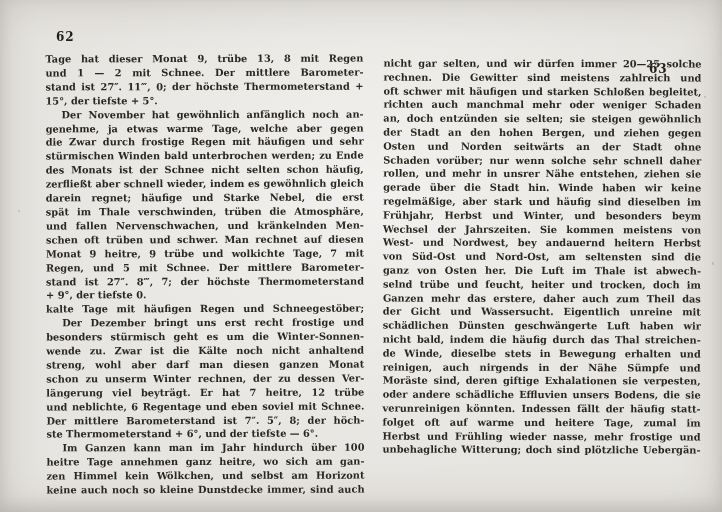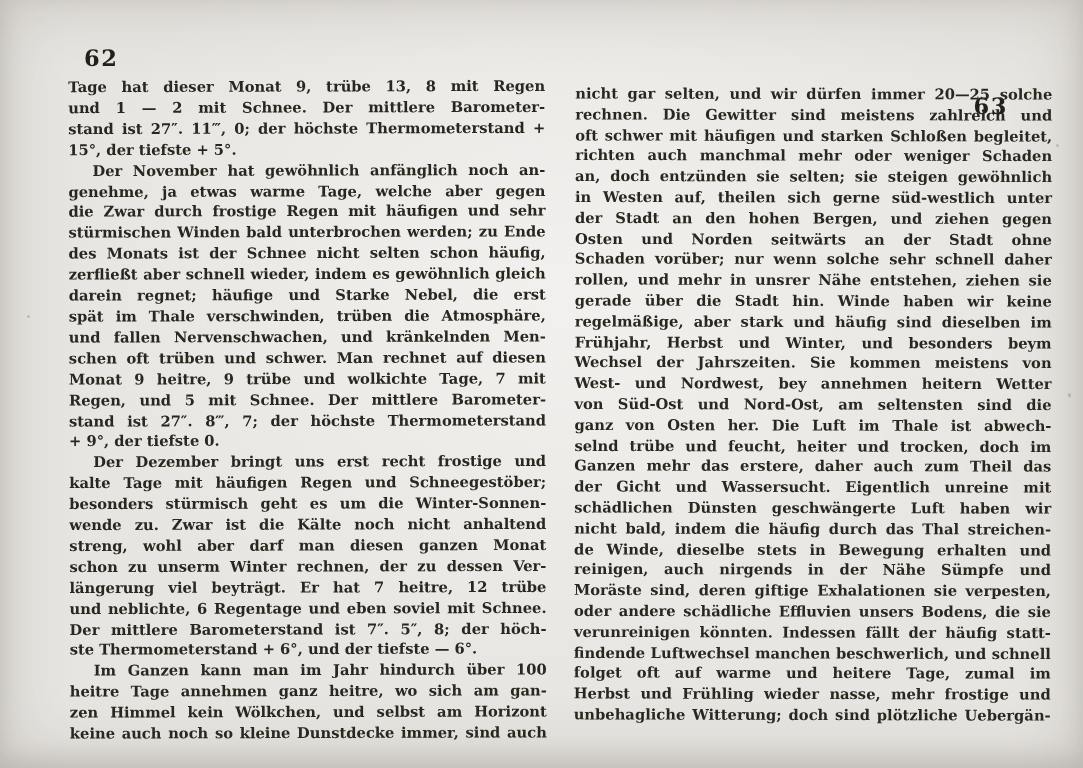--- a/index.html
+++ b/index.html
@@ -11,21 +11,21 @@
   .scan{
     position:relative;width:722px;height:512px;
     background:
       radial-gradient(ellipse at 52% 38%, rgba(255,255,255,0.45), rgba(255,255,255,0) 65%),
       #e7e5e1;
     box-shadow:inset 0 0 46px rgba(110,105,95,0.28), inset 0 -6px 14px rgba(100,95,85,0.18);
     color:#232019;
   }
   .pagenum{
     position:absolute;
-    font-size:15px;font-weight:bold;letter-spacing:1px;
+    font-size:12px;font-weight:bold;letter-spacing:1px;
   }
   .pagenum.left{left:56px;top:30px;}
   .pagenum.right{left:649px;top:62px;}
   .textblock{
     position:absolute;
     font-size:9.8px;font-weight:bold;
     color:#2a271f;
     text-rendering:optimizeLegibility;
   }
   .textblock.left{left:46px;top:52px;width:318px;line-height:13.9px;transform:rotate(-0.15deg);}
@@ -62,65 +62,63 @@
       <div class="line">des Monats ist der Schnee nicht selten schon häufig,</div>
       <div class="line">zerfließt aber schnell wieder, indem es gewöhnlich gleich</div>
       <div class="line">darein regnet; häufige und Starke Nebel, die erst</div>
       <div class="line">spät im Thale verschwinden, trüben die Atmosphäre,</div>
       <div class="line">und fallen Nervenschwachen, und kränkelnden Men-</div>
       <div class="line">schen oft trüben und schwer. Man rechnet auf diesen</div>
       <div class="line">Monat 9 heitre, 9 trübe und wolkichte Tage, 7 mit</div>
       <div class="line">Regen, und 5 mit Schnee. Der mittlere Barometer-</div>
       <div class="line">stand ist 27″. 8‴, 7; der höchste Thermometerstand</div>
       <div class="line no-just">+ 9°, der tiefste 0.</div>
+      <div class="line">kalte Tage mit häufigen Regen und Schneegestöber;</div>
       <div class="line indent">Der Dezember bringt uns erst recht frostige und</div>
-      <div class="line">kalte Tage mit häufigen Regen und Schneegestöber;</div>
       <div class="line">besonders stürmisch geht es um die Winter-Sonnen-</div>
       <div class="line">wende zu. Zwar ist die Kälte noch nicht anhaltend</div>
       <div class="line">streng, wohl aber darf man diesen ganzen Monat</div>
       <div class="line">schon zu unserm Winter rechnen, der zu dessen Ver-</div>
       <div class="line">längerung viel beyträgt. Er hat 7 heitre, 12 trübe</div>
       <div class="line">und neblichte, 6 Regentage und eben soviel mit Schnee.</div>
       <div class="line">Der mittlere Barometerstand ist 7″. 5″, 8; der höch-</div>
       <div class="line no-just">ste Thermometerstand + 6°, und der tiefste — 6°.</div>
       <div class="line indent">Im Ganzen kann man im Jahr hindurch über 100</div>
       <div class="line">heitre Tage annehmen ganz heitre, wo sich am gan-</div>
       <div class="line">zen Himmel kein Wölkchen, und selbst am Horizont</div>
       <div class="line">keine auch noch so kleine Dunstdecke immer, sind auch</div>
     </div>
 
   <div class="textblock right">
       <div class="line">nicht gar selten, und wir dürfen immer 20—25 solche</div>
       <div class="line">rechnen. Die Gewitter sind meistens zahlreich und</div>
       <div class="line">oft schwer mit häufigen und starken Schloßen begleitet,</div>
       <div class="line">richten auch manchmal mehr oder weniger Schaden</div>
       <div class="line">an, doch entzünden sie selten; sie steigen gewöhnlich</div>
-      <div class="line">in Westen auf, theilen sich gerne süd-westlich unter</div>
       <div class="line">der Stadt an den hohen Bergen, und ziehen gegen</div>
       <div class="line">Osten und Norden seitwärts an der Stadt ohne</div>
       <div class="line">Schaden vorüber; nur wenn solche sehr schnell daher</div>
       <div class="line">rollen, und mehr in unsrer Nähe entstehen, ziehen sie</div>
       <div class="line">gerade über die Stadt hin. Winde haben wir keine</div>
       <div class="line">regelmäßige, aber stark und häufig sind dieselben im</div>
       <div class="line">Frühjahr, Herbst und Winter, und besonders beym</div>
       <div class="line">Wechsel der Jahrszeiten. Sie kommen meistens von</div>
-      <div class="line">West- und Nordwest, bey annehmen heitern Wetter</div>
+      <div class="line">West- und Nordwest, bey andauernd heitern Herbst</div>
       <div class="line">von Süd-Ost und Nord-Ost, am seltensten sind die</div>
       <div class="line">ganz von Osten her. Die Luft im Thale ist abwech-</div>
       <div class="line">selnd trübe und feucht, heiter und trocken, doch im</div>
       <div class="line">Ganzen mehr das erstere, daher auch zum Theil das</div>
       <div class="line">der Gicht und Wassersucht. Eigentlich unreine mit</div>
       <div class="line">schädlichen Dünsten geschwängerte Luft haben wir</div>
       <div class="line">nicht bald, indem die häufig durch das Thal streichen-</div>
       <div class="line">de Winde, dieselbe stets in Bewegung erhalten und</div>
       <div class="line">reinigen, auch nirgends in der Nähe Sümpfe und</div>
       <div class="line">Moräste sind, deren giftige Exhalationen sie verpesten,</div>
       <div class="line">oder andere schädliche Effluvien unsers Bodens, die sie</div>
       <div class="line">verunreinigen könnten. Indessen fällt der häufig statt-</div>
-      <div class="line">findende Luftwechsel manchen beschwerlich, und schnell</div>
       <div class="line">folget oft auf warme und heitere Tage, zumal im</div>
       <div class="line">Herbst und Frühling wieder nasse, mehr frostige und</div>
       <div class="line">unbehagliche Witterung; doch sind plötzliche Uebergän-</div>
     </div>
 
   <div class="speck" style="left:704px;top:96px;width:2px;height:2px;"></div>
   <div class="speck" style="left:712px;top:262px;width:2px;height:3px;"></div>
   <div class="speck" style="left:18px;top:210px;width:2px;height:2px;"></div>
   <div class="speck" style="left:362px;top:446px;width:2px;height:2px;"></div>
   <div class="speck" style="left:690px;top:418px;width:2px;height:2px;"></div>

